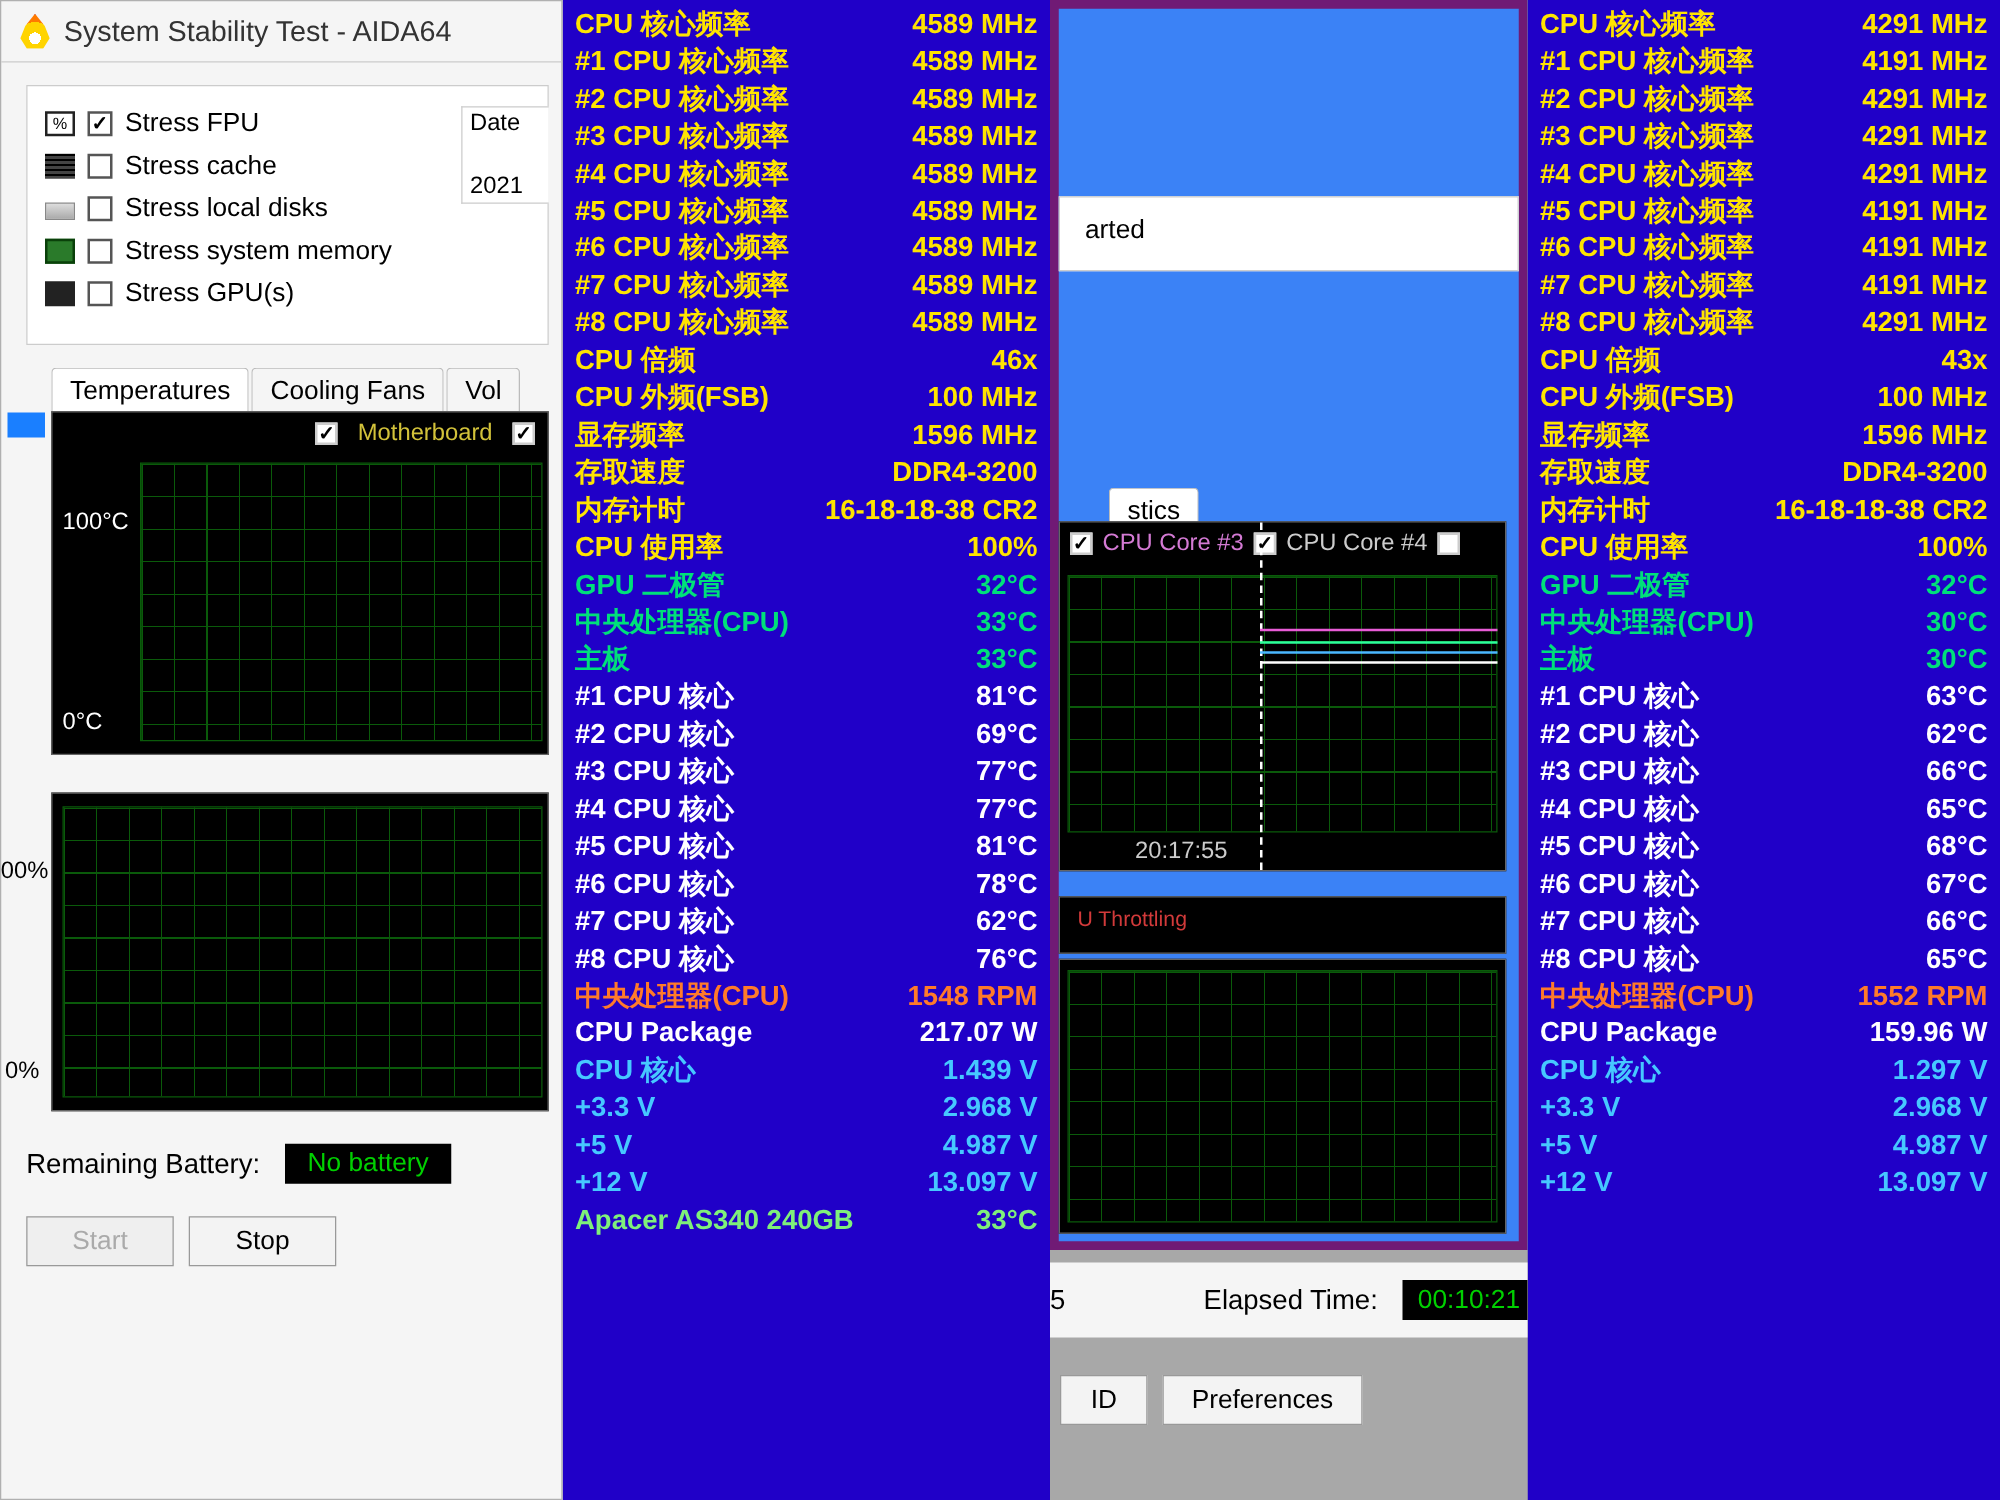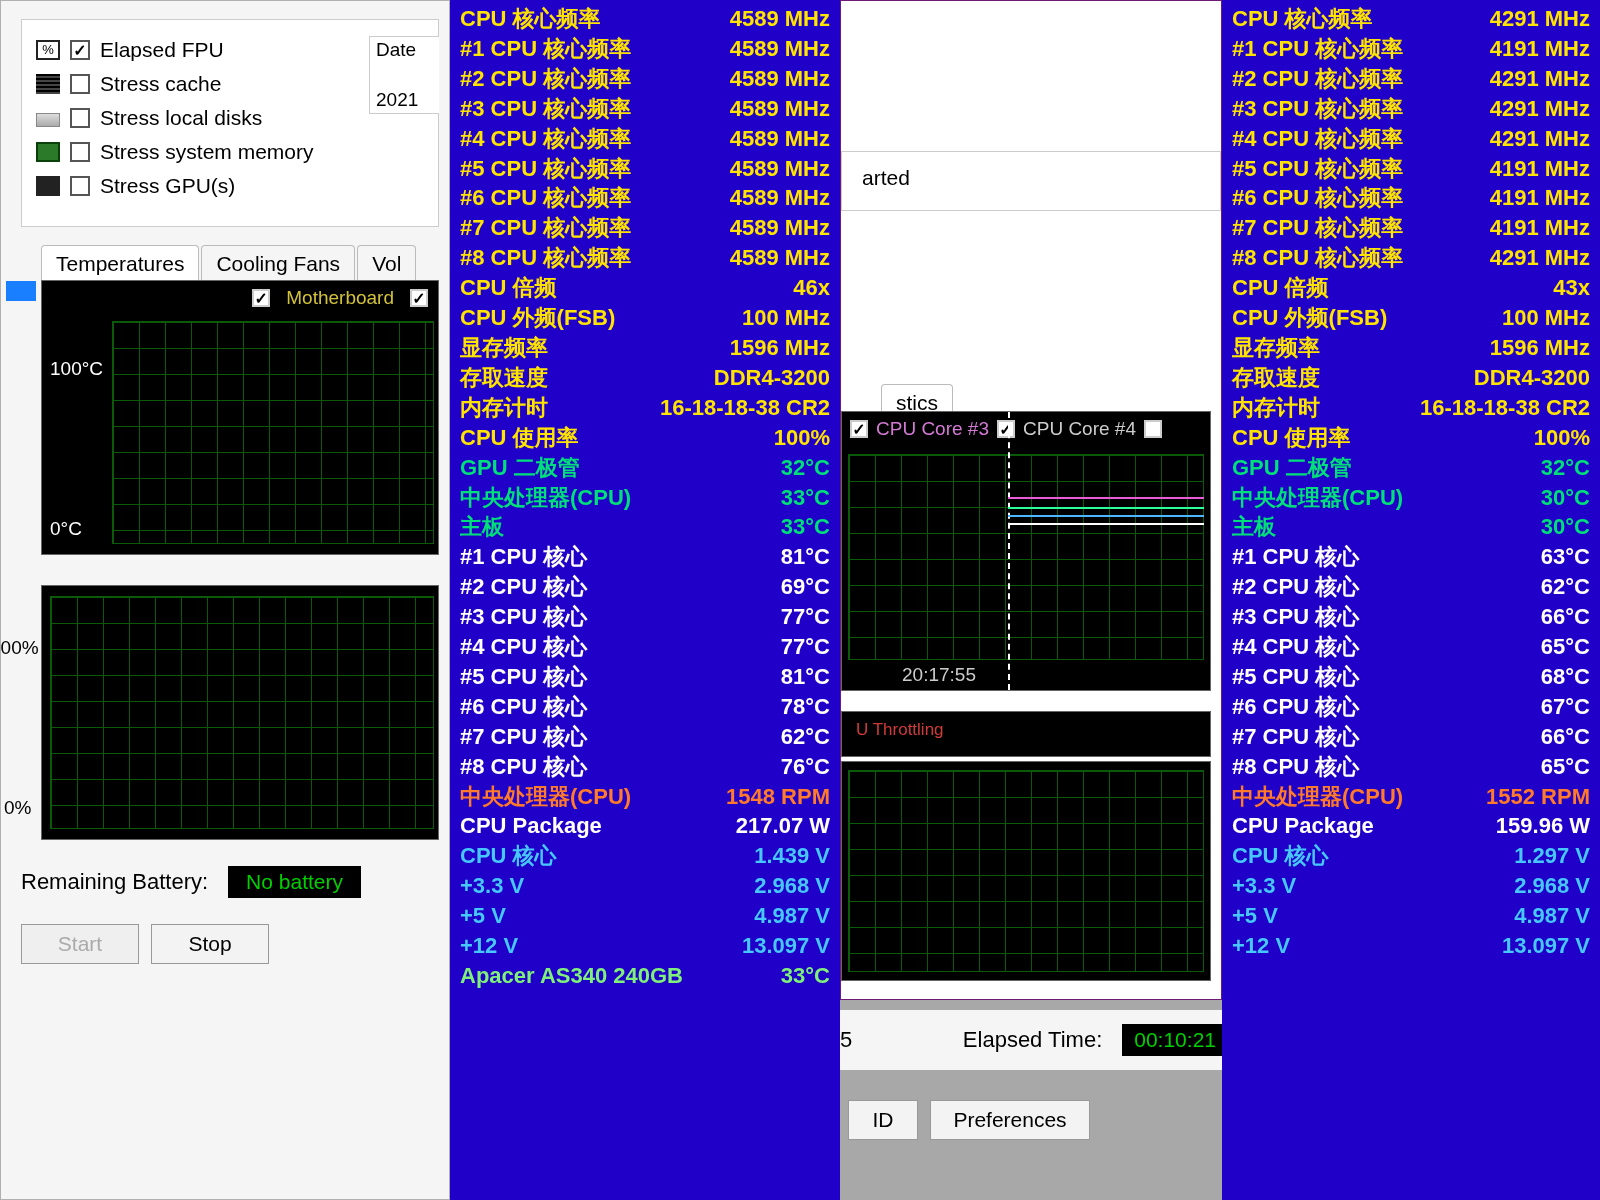--- a/index.html
+++ b/index.html
@@ -123,22 +123,22 @@
   .greeny{ color:#7ff07a; }
 
   
   .mid {
     width: 382px;
     flex-shrink:0;
     background:#a8a8a8;
     position:relative;
   }
   .midw {
-    position:absolute; left:0; right:0; top:0; height: 1000px; background:#ffffff;
-    border:1px solid #701a75;
+    position:absolute; left:0; right:0; top:0; height: 1000px; background:#3b82f6;
+    border:7px solid #701a75;
   }
   .startedbar{
     position:absolute; left:0; right:0; top:150px; height:60px; background:#fff; border:1px solid #ccc;
     font-size:21px; padding:14px 20px;
   }
   .tabs2 { position:absolute; left:0; top:365px; }
   .tabs2 .tab{ font-size:21px; }
   .midgraph {
     position:absolute; left:0; right:10px; top:410px; height:280px; background:#000; border:1px solid #666;
   }
@@ -175,30 +175,34 @@
   }
   .et-val{ background:#000; color:#00d000; padding:4px 6px 4px 12px; font-size:21px;}
   .midbtns{
     position:absolute; left:0; right:0; top:1100px; display:flex; gap:12px; padding-left:8px;
   }
 </style>
 </head>
 <body>
 
 <div class="aida">
+  <div class="titlebar">
+    <span class="flame"></span>
+    <span>System Stability Test - AIDA64</span>
+  </div>
 
   <div class="opts" id="opts">
     <div class="datecut">
       <div>Date</div>
       <div class="d2">2021</div>
     </div>
       <div class="optrow">
         <span class="opticon pct">%</span>
         <span class="chk on"></span>
-        <span>Elapsed FPU</span>
+        <span>Stress FPU</span>
       </div>
       <div class="optrow">
         <span class="opticon cache"></span>
         <span class="chk "></span>
         <span>Stress cache</span>
       </div>
       <div class="optrow">
         <span class="opticon disk"></span>
         <span class="chk "></span>
         <span>Stress local disks</span>

